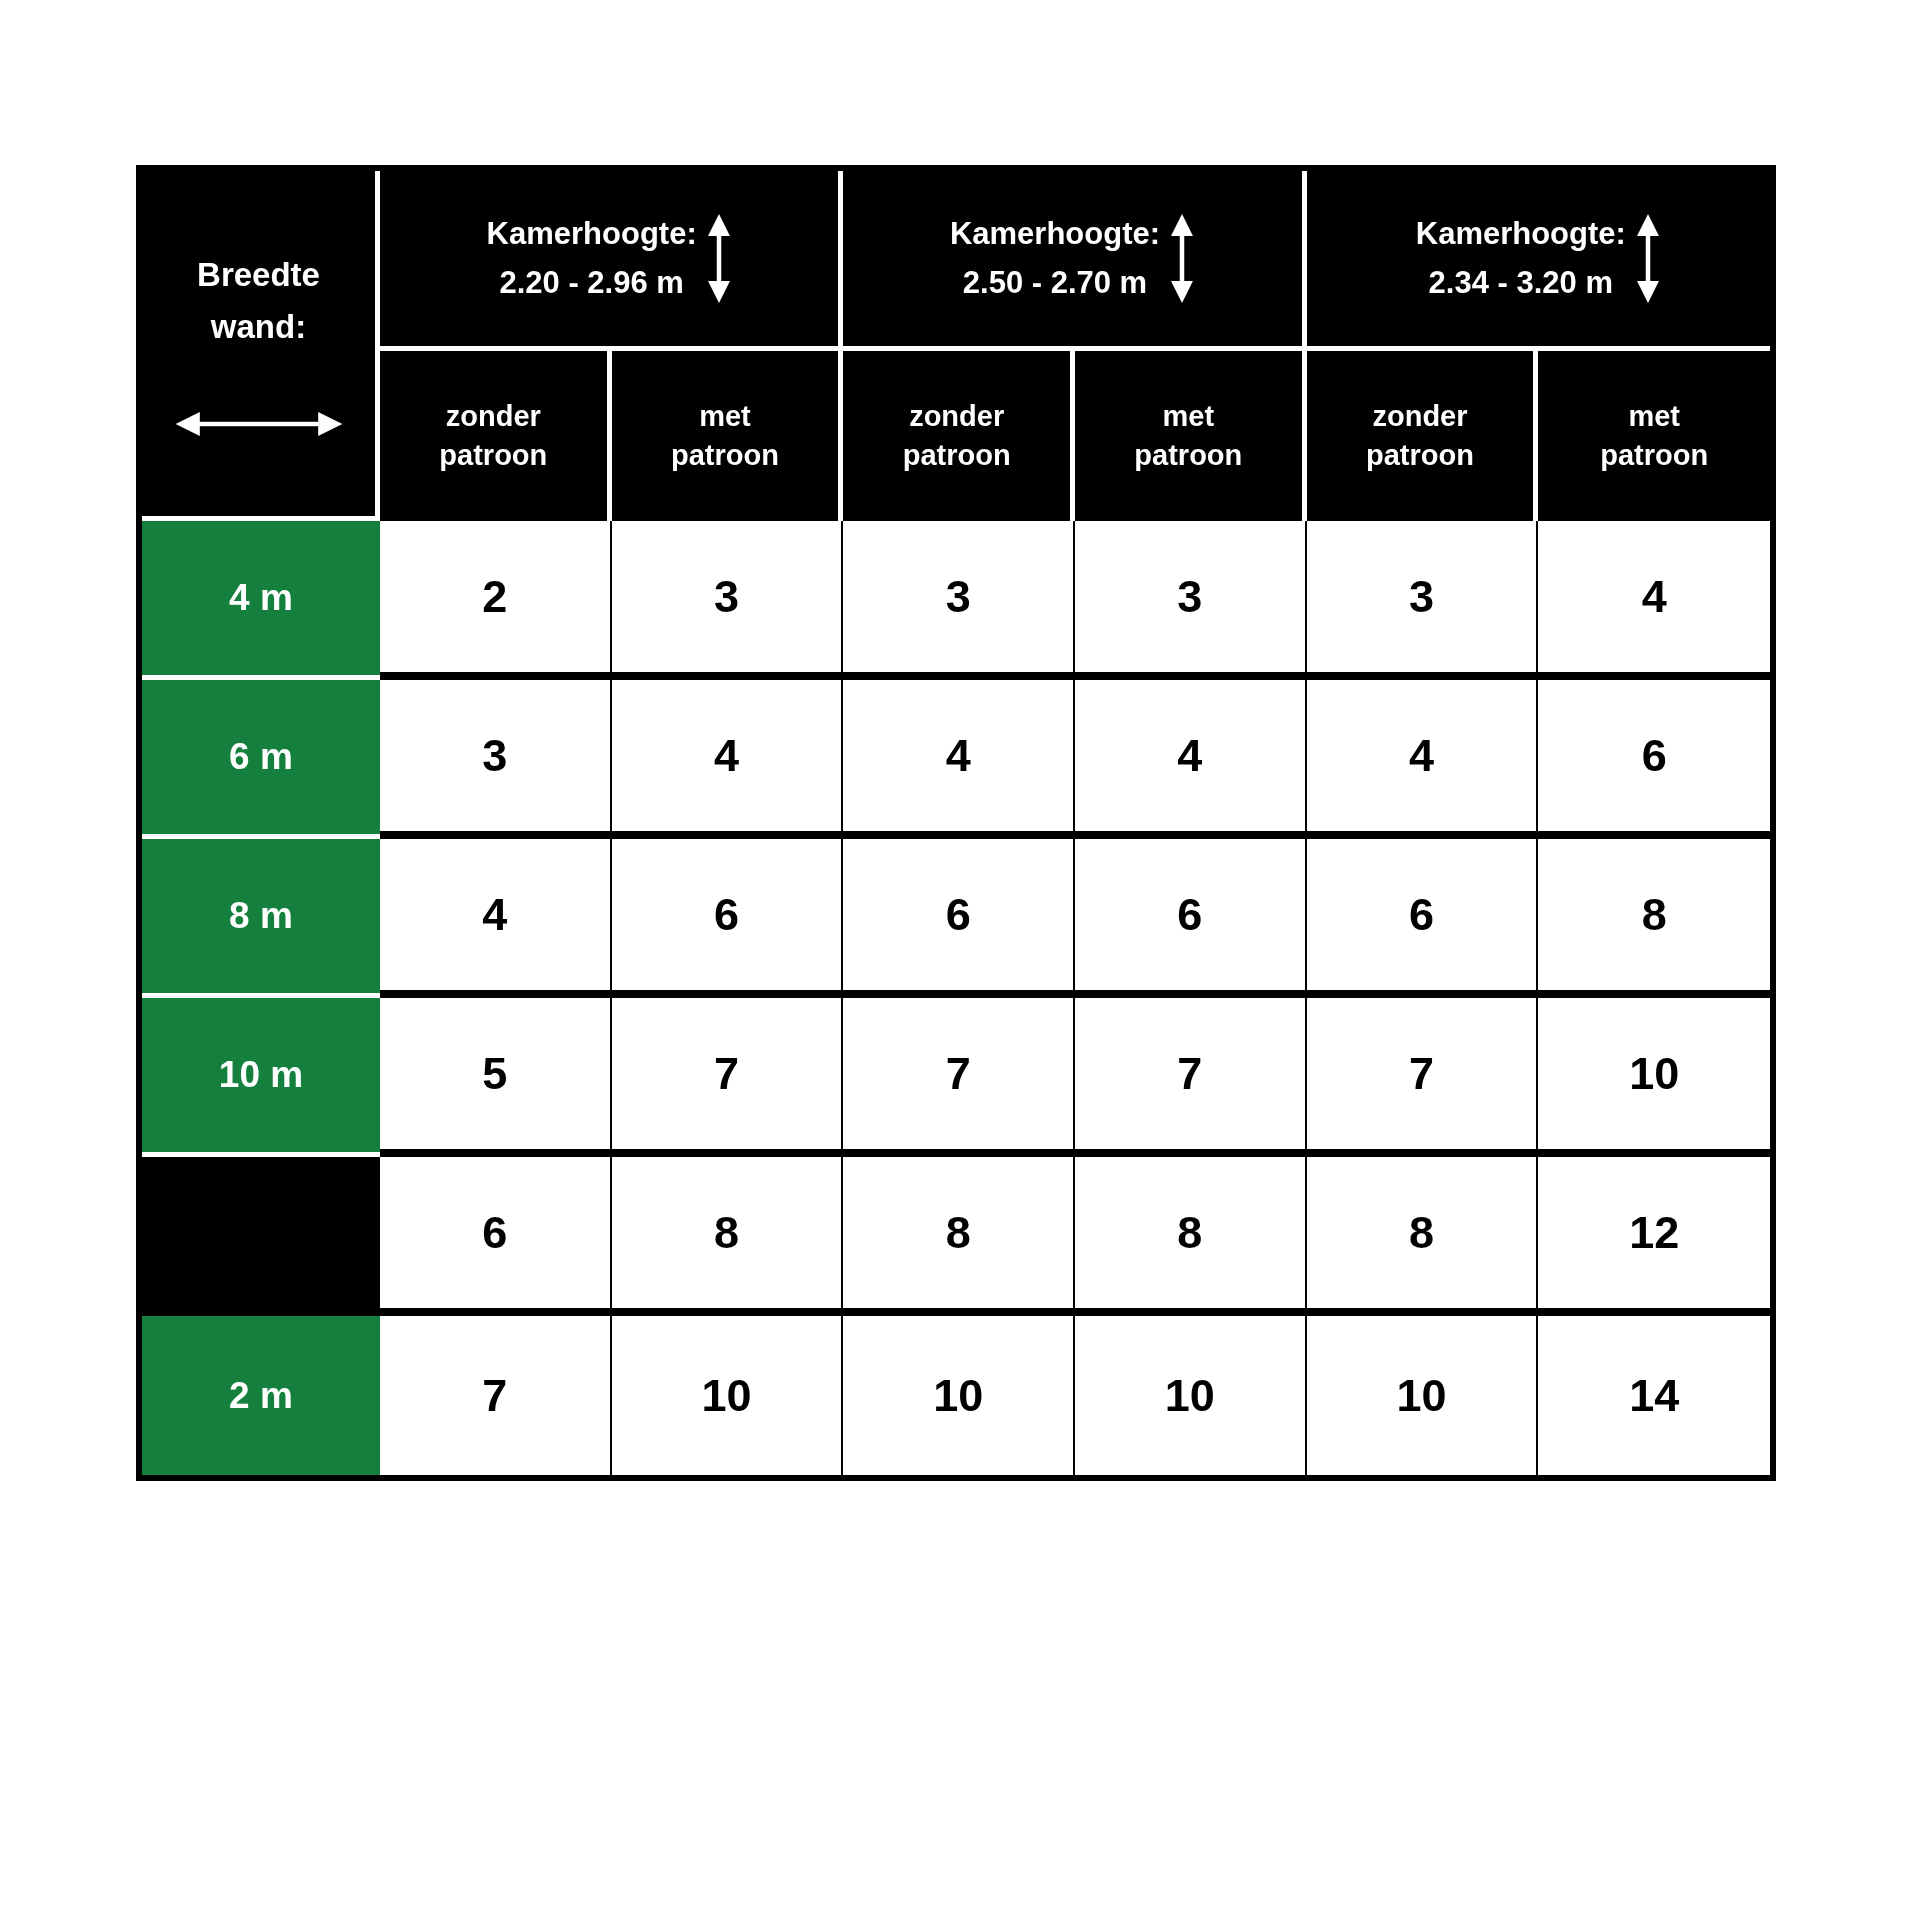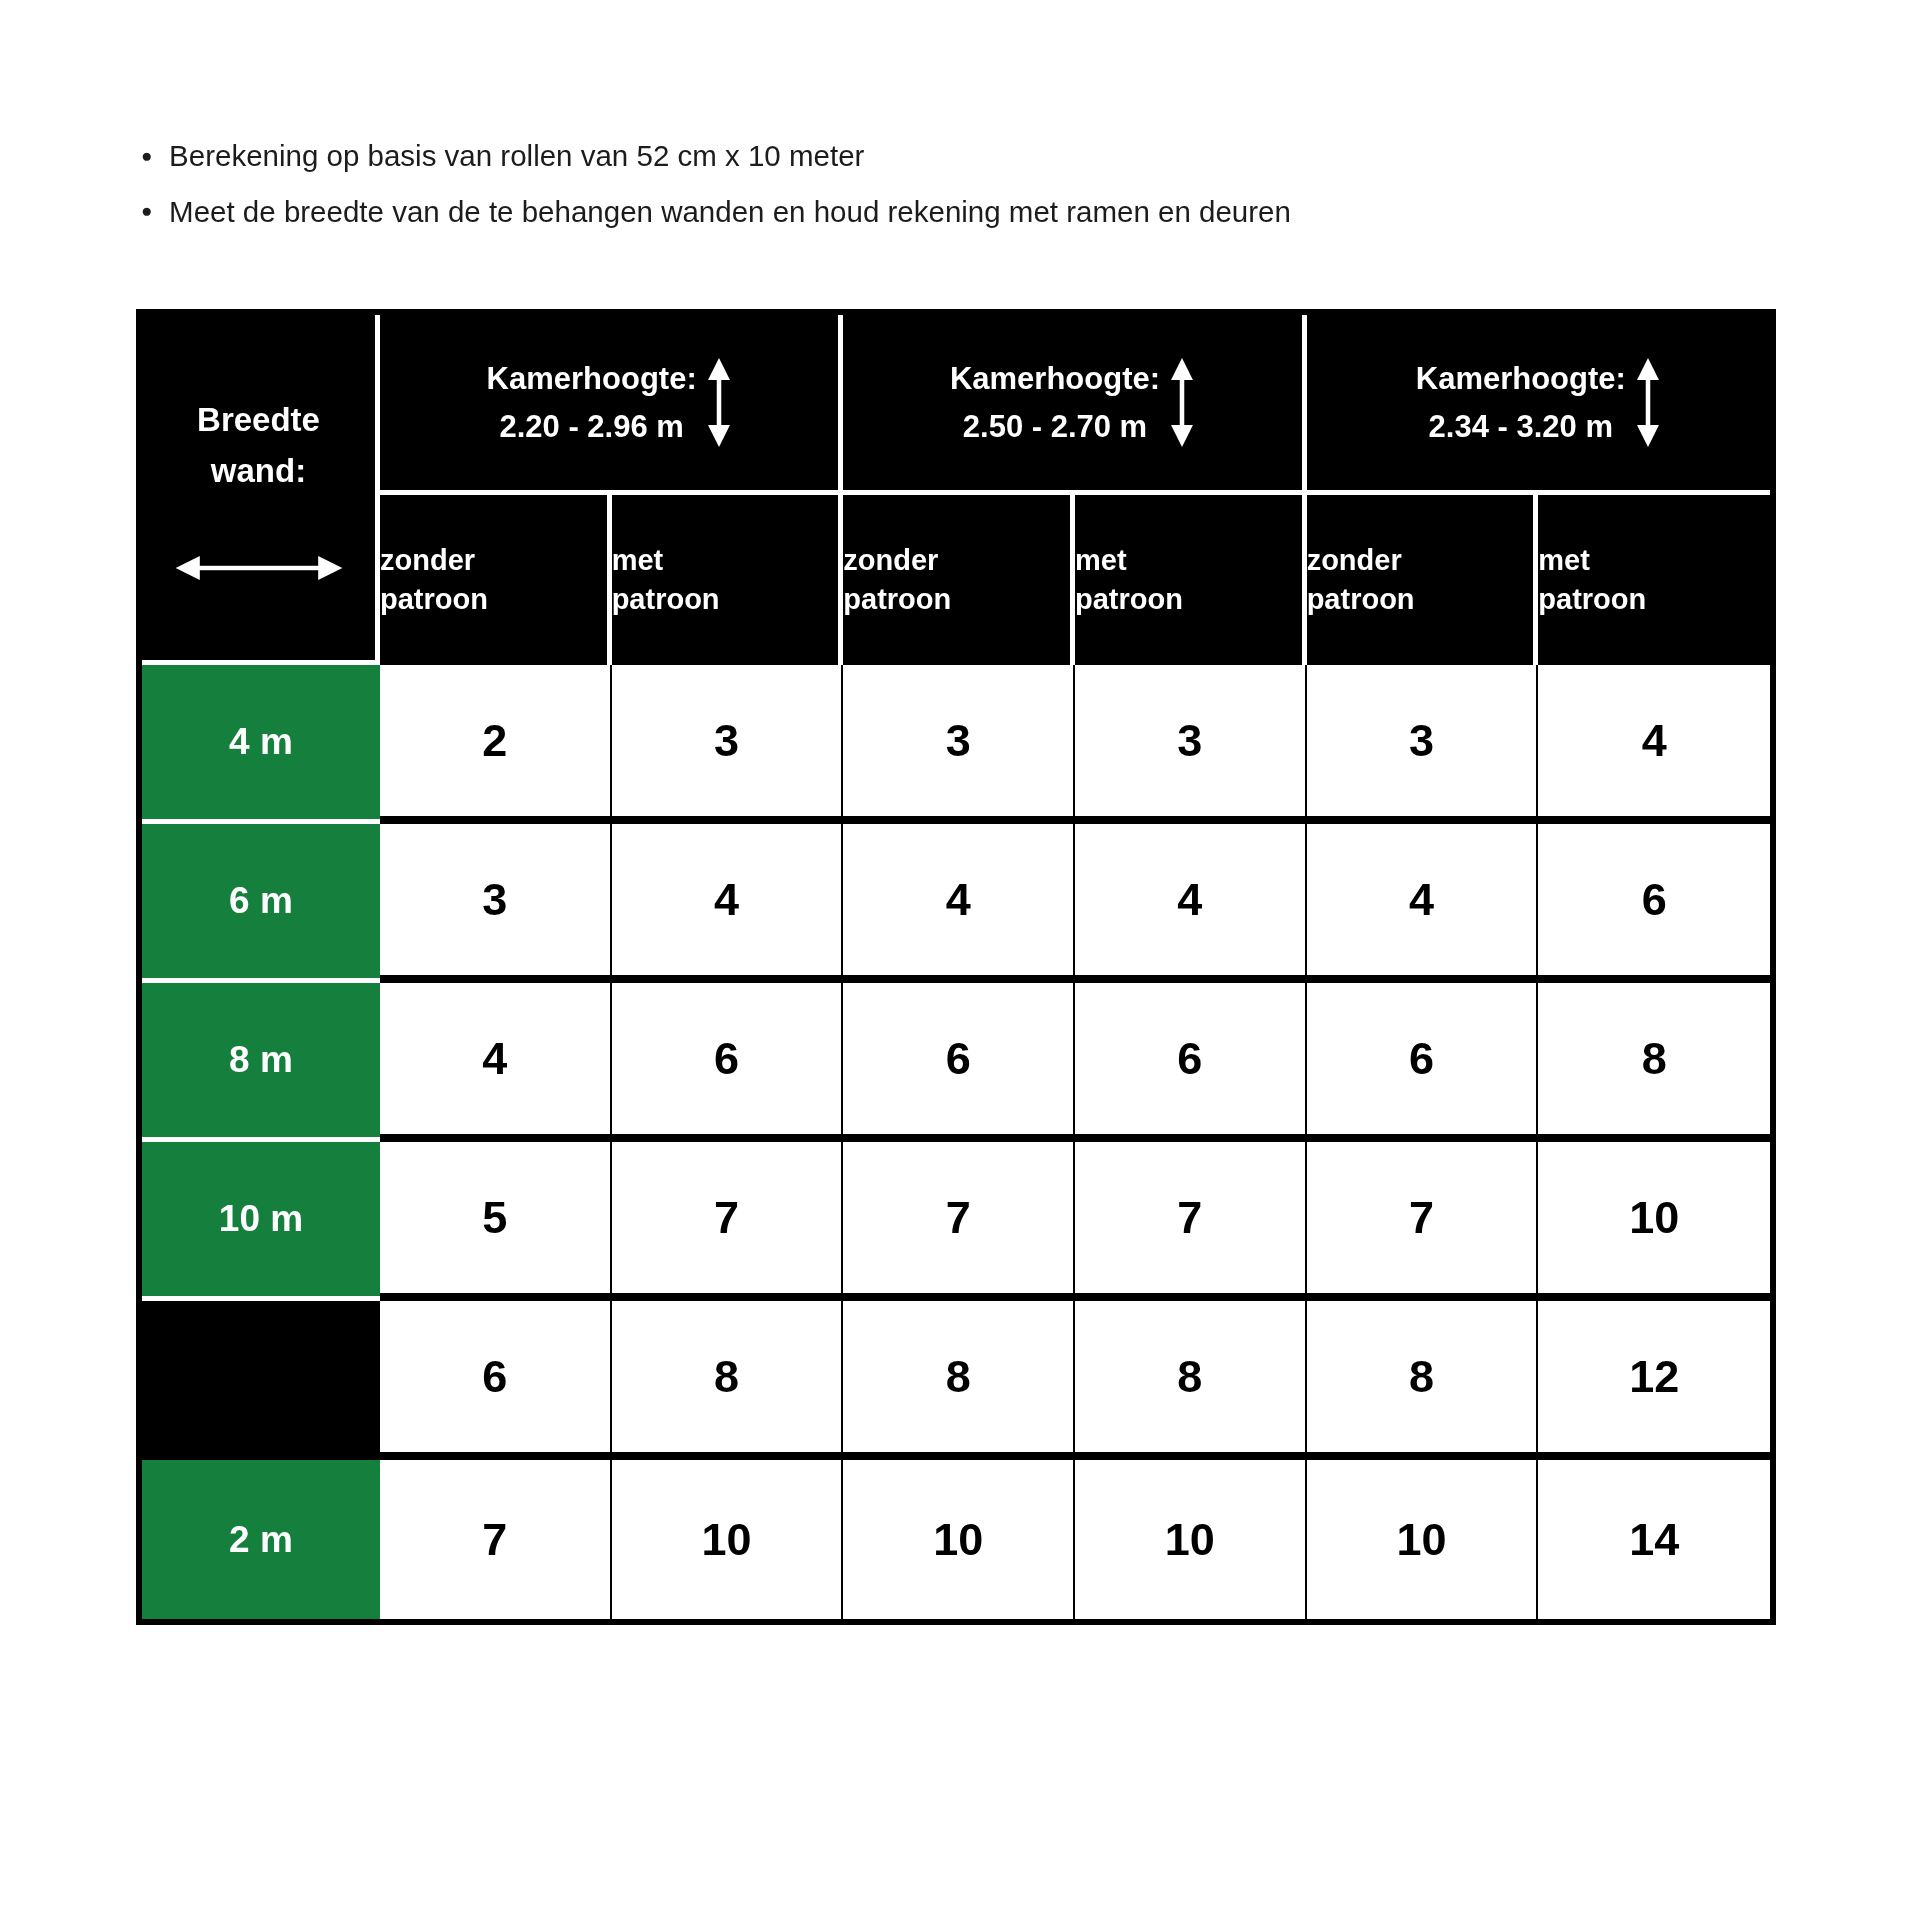--- a/index.html
+++ b/index.html
@@ -95,21 +95,21 @@
     line-height: 1.55;
   }
 
   .sub {
     grid-row: 2;
     background: #000;
     color: #fff;
     border-right: 5.1px solid #fff;
     display: flex;
     flex-direction: column;
-    align-items: flex-start;
+    align-items: center;
     justify-content: center;
     text-align: center;
   }
   .sub.last-col { border-right: none; }
   .sub .sline {
     font-size: 29px;
     font-weight: bold;
     line-height: 1.35;
   }
 
@@ -141,24 +141,20 @@
   .cell.last-row { border-bottom: none; }
 
   .arrow-svg { display: block; }
 </style>
 </head>
 <body style="background: rgb(255, 255, 255);">
 
 <div class="page">
 
 
-  <ul class="bullets">
-    <li><span class="dot">●</span><span>Berekening op basis van rollen van 52 cm x 10 meter</span></li>
-    <li><span class="dot">●</span><span>Meet de breedte van de te behangen wanden en houd rekening met ramen en deuren</span></li>
-  </ul>
 
   <div class="tbl" id="rolls-table">
 
     <div class="corner">
       <div class="cline">Breedte</div>
       <div class="cline">wand:</div>
       <svg class="arrow-svg" width="168" height="28" viewBox="0 0 262 44">
         <rect x="26" y="18.5" width="210" height="7" fill="#ffffff"></rect>
         <polygon points="0,22 38,3 38,41" fill="#ffffff"></polygon>
         <polygon points="262,22 224,3 224,41" fill="#ffffff"></polygon>

